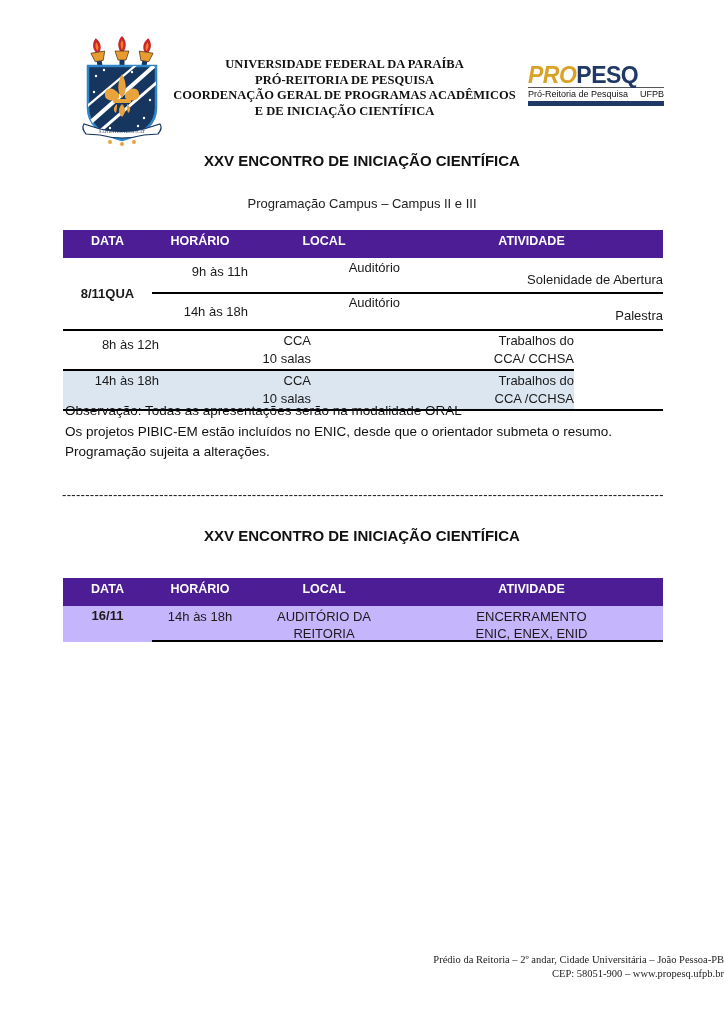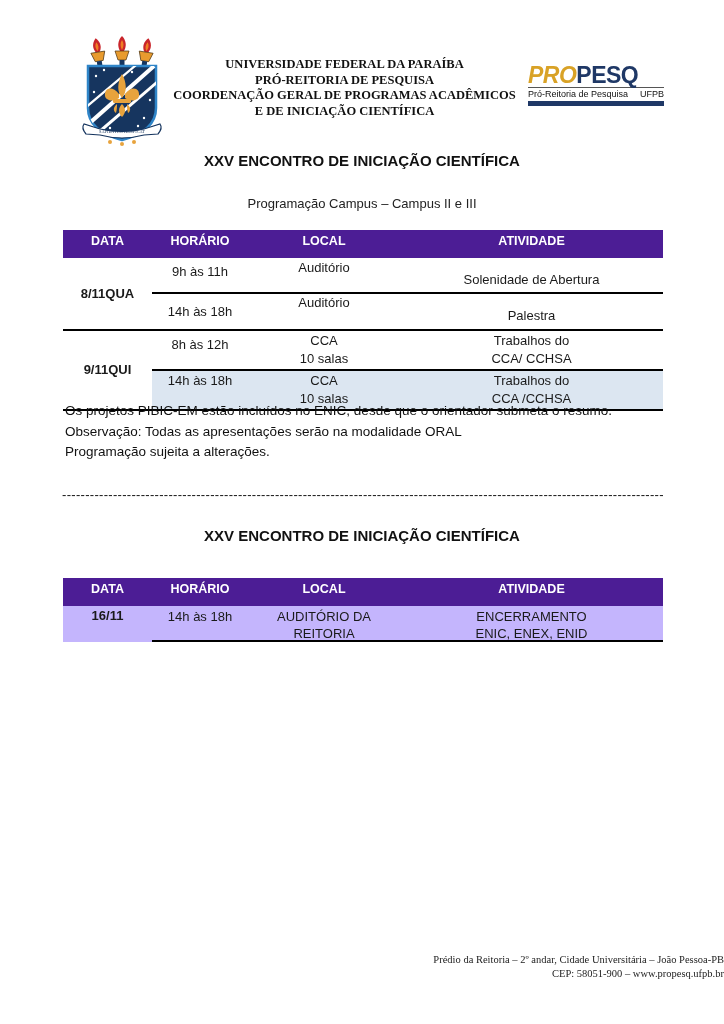--- a/index.html
+++ b/index.html
@@ -27,21 +27,21 @@
   .tbl{position:absolute;left:63px;width:600px;}
   .tbl1{top:230px;border-bottom:2px solid #000;}
   .tbl2{top:578px;}
   .thead{display:flex;height:28px;background:#4c1d95;color:#fff;font-weight:bold;font-size:12.5px;line-height:22px;text-align:center;}
   .c1{width:89px;} .c2{width:96px;} .c3{width:152px;} .c4{width:263px;}
   .tgroup{display:flex;}
   .tgroup + .tgroup{border-top:2px solid #000;}
   .tdate{width:89px;display:flex;justify-content:center;align-items:center;
          font-weight:bold;font-size:13px;line-height:16px;}
   .tsub{width:511px;}
-  .trow{display:flex;font-size:13px;text-align:center;}
+  .trow{display:flex;font-size:13px;text-align:right;}
   .tsub .trow + .trow{border-top:2px solid #000;}
   .cell{line-height:16px;}
   .two{line-height:18px;}
   .r-a{height:34px;} .r-b{height:35px;} .r-c{height:38px;}
   .blue-light{background:#DCE6F1;}
   
   .t2row{display:flex;height:36px;background:#c4b5fd;font-size:13px;text-align:center;}
   .t2date{width:89px;font-weight:bold;padding-top:2px;}
   .t2rest{width:511px;display:flex;border-bottom:2px solid #000;}
   .t2cell{line-height:17px;padding-top:2px;}
@@ -161,24 +161,20 @@
         </div>
         <div class="trow r-b">
           <div class="c2 cell" style="padding-top:10px">14h às 18h</div>
           <div class="c3 cell" style="padding-top:1px">Auditório</div>
           <div class="c4 cell" style="padding-top:14px">Palestra</div>
         </div>
       </div>
     </div>
 
     <div class="tgroup">
-      <div class="tdate">
-        <div>9/11</div>
-        <div>QUI</div>
-      </div>
       <div class="tsub">
         <div class="trow r-c">
           <div class="c2 cell" style="padding-top:6px">8h às 12h</div>
           <div class="c3 two" style="padding-top:1px">
             <div>CCA</div>
             <div>10 salas</div>
           </div>
           <div class="c4 two" style="padding-top:1px">
             <div>Trabalhos do</div>
             <div>CCA/ CCHSA</div>
@@ -193,22 +189,22 @@
           <div class="c4 two" style="padding-top:1px">
             <div>Trabalhos do</div>
             <div>CCA /CCHSA</div>
           </div>
         </div>
       </div>
     </div>
   </div>
 
   <div class="notes">
+    <div>Observação: Todas as apresentações serão na modalidade ORAL</div>
     <div>Os projetos PIBIC-EM estão incluídos no ENIC, desde que o orientador submeta o resumo.</div>
-    <div>Observação: Todas as apresentações serão na modalidade ORAL</div>
     <div>Programação sujeita a alterações.</div>
   </div>
 
   <div class="dashline">---------------------------------------------------------------------------------------------------------------------------------------- -----</div>
 
   <div class="doc-title t2">XXV ENCONTRO DE INICIAÇÃO CIENTÍFICA</div>
 
   <div class="tbl tbl2">
     <div class="thead">
       <div class="c1">DATA</div>

